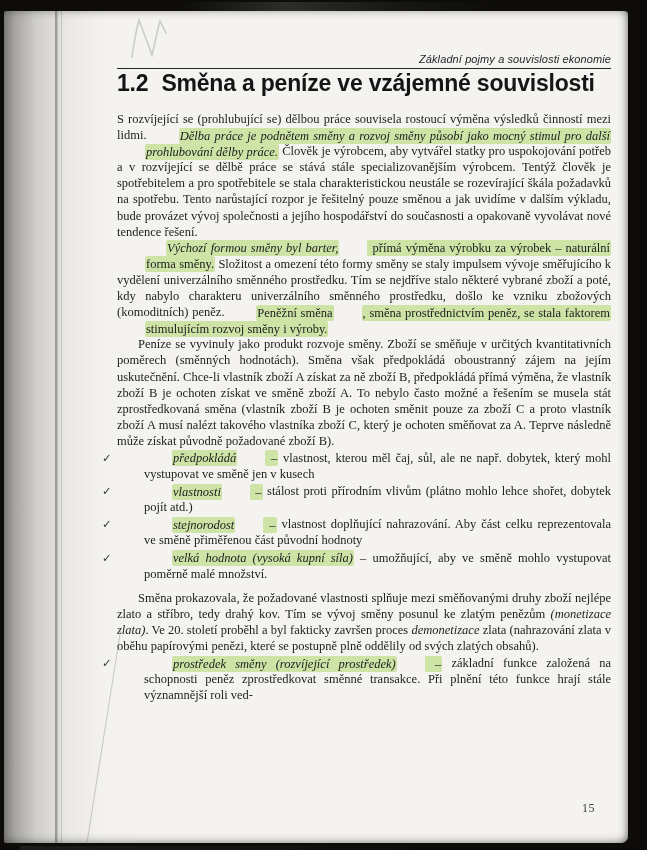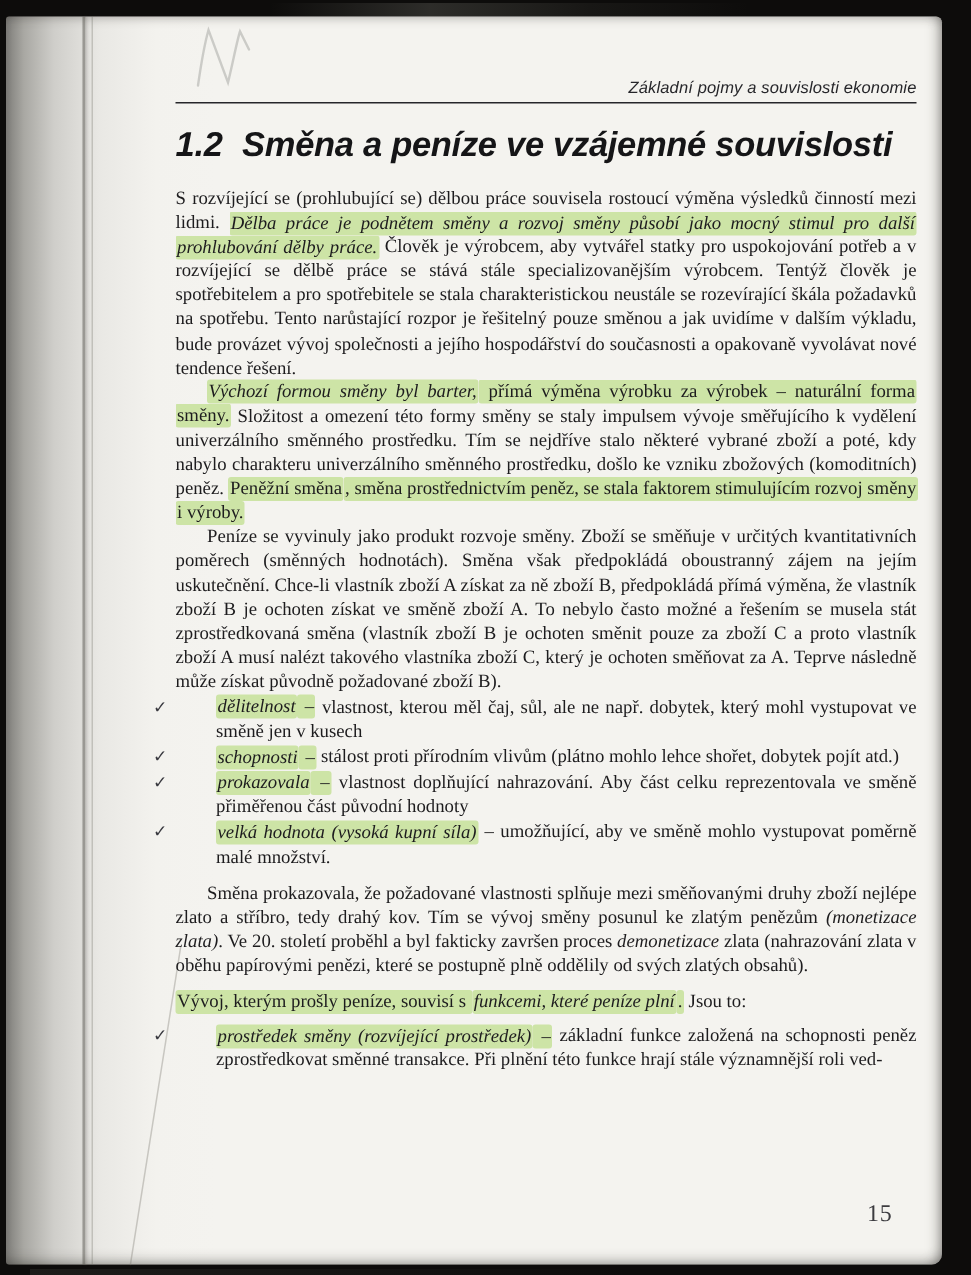--- a/index.html
+++ b/index.html
@@ -47,28 +47,27 @@
     text-align:right;
     font-family:"Liberation Sans", sans-serif;
     font-style:italic;
     font-size:11px;
     color:#26262a;
     padding-bottom:3px;
     border-bottom:1.6px solid #26262a;
     letter-spacing:.1px;
   }
   .section-heading{
-    margin-top:14px;
+    margin-top:1px;
     font-family:"Liberation Sans", sans-serif;
     font-weight:bold;
     font-size:23px;
     letter-spacing:-.2px;
     color:#151517;
     white-space:nowrap;
-    font-style:italic;
   }
   .section-heading .num{margin-right:13px;}
 
   .body-text{margin-top:14px;font-size:12.5px;line-height:16.1px;color:#1d1c1e;}
   .para{text-align:justify;}
   .para.indent{text-indent:21px;}
   .gap-before{margin-top:8px;}
   .gap-after{margin-bottom:7px;}
   .check-item{position:relative;padding-left:27px;text-align:justify;margin-top:1px;}
   .check-item .check{
@@ -76,25 +75,26 @@
     font-family:"DejaVu Sans", sans-serif;
     font-size:11.5px;color:#3a3a40;
   }
   .it{font-style:italic;}
   .bd{font-weight:normal;}
   .hl{
     background:var(--hl,#cde4a6);
     border-radius:2px;
     padding:.5px 1px 1.5px 1px;
     box-decoration-break:clone;
+    margin-left:28px;
     -webkit-box-decoration-break:clone;
   }
   .page-number{
     position:absolute;right:33px;top:790px;
-    font-size:16px;color:#3c3c40;letter-spacing:.5px;
+    font-size:12px;color:#3c3c40;letter-spacing:.5px;
   }
 </style>
 </head>
 <body style="--hl: #cde4a6; background: rgb(13, 12, 11);">
 
 <div class="border-smudge"></div>
 <div class="border-smudge2"></div>
 
 <div class="page">
   <div class="gutter-line"></div>
@@ -109,24 +109,23 @@
     <div class="running-head">Základní pojmy a souvislosti ekonomie</div>
 
     <div class="section-heading">
       <span class="num">1.2</span><span>Směna a peníze ve vzájemné souvislosti</span>
     </div>
 
     <div class="body-text">
         <div class="para"><span>S rozvíjející se (prohlubující se) dělbou práce souvisela rostoucí výměna výsledků činností mezi lidmi. </span><span class="it hl">Dělba práce je podnětem směny a rozvoj směny působí jako mocný stimul pro další prohlubování dělby práce.</span><span> Člověk je výrobcem, aby vytvářel statky pro uspokojování potřeb a v rozvíjející se dělbě práce se stává stále specializovanějším výrobcem. Tentýž člověk je spotřebitelem a pro spotřebitele se stala charakteristickou neustále se rozevírající škála požadavků na spotřebu. Tento narůstající rozpor je řešitelný pouze směnou a jak uvidíme v dalším výkladu, bude provázet vývoj společnosti a jejího hospodářství do současnosti a opakovaně vyvolávat nové tendence řešení.</span></div>
         <div class="para indent"><span class="it hl">Výchozí formou směny byl barter,</span><span class="hl"> přímá výměna výrobku za výrobek – naturální forma směny.</span><span> Složitost a omezení této formy směny se staly impulsem vývoje směřujícího k vydělení univerzálního směnného prostředku. Tím se nejdříve stalo některé vybrané zboží a poté, kdy nabylo charakteru univerzálního směnného prostředku, došlo ke vzniku zbožových (komoditních) peněz. </span><span class="bd hl">Peněžní směna</span><span class="hl">, směna prostřednictvím peněz, se stala faktorem stimulujícím rozvoj směny i výroby.</span></div>
         <div class="para indent"><span>Peníze se vyvinuly jako produkt rozvoje směny. Zboží se směňuje v určitých kvantitativních poměrech (směnných hodnotách). Směna však předpokládá oboustranný zájem na jejím uskutečnění. Chce-li vlastník zboží A získat za ně zboží B, předpokládá přímá výměna, že vlastník zboží B je ochoten získat ve směně zboží A. To nebylo často možné a řešením se musela stát zprostředkovaná směna (vlastník zboží B je ochoten směnit pouze za zboží C a proto vlastník zboží A musí nalézt takového vlastníka zboží C, který je ochoten směňovat za A. Teprve následně může získat původně požadované zboží B).</span></div>
-        <div class="check-item gap-before"><span class="check">✓</span><span class="it hl">dělitelnost</span><span class="hl"> –</span><span> vlastnost, kterou měl čaj, sůl, ale ne např. dobytek, který mohl vystupovat ve směně jen v kusech</span></div>
-        <div class="check-item"><span class="check">✓</span><span class="it hl">schopnosti</span><span class="hl"> –</span><span> stálost proti přírodním vlivům (plátno mohlo lehce shořet, dobytek pojít atd.)</span></div>
-        <div class="check-item"><span class="check">✓</span><span class="it hl">prokazovala</span><span class="hl"> –</span><span> vlastnost doplňující nahrazování. Aby část celku reprezentovala ve směně přiměřenou část původní hodnoty</span></div>
+        <div class="check-item gap-before"><span class="check">✓</span><span class="it hl">předpokládá</span><span class="hl"> –</span><span> vlastnost, kterou měl čaj, sůl, ale ne např. dobytek, který mohl vystupovat ve směně jen v kusech</span></div>
+        <div class="check-item"><span class="check">✓</span><span class="it hl">vlastnosti</span><span class="hl"> –</span><span> stálost proti přírodním vlivům (plátno mohlo lehce shořet, dobytek pojít atd.)</span></div>
+        <div class="check-item"><span class="check">✓</span><span class="it hl">stejnorodost</span><span class="hl"> –</span><span> vlastnost doplňující nahrazování. Aby část celku reprezentovala ve směně přiměřenou část původní hodnoty</span></div>
         <div class="check-item"><span class="check">✓</span><span class="it hl">velká hodnota (vysoká kupní síla)</span><span> – umožňující, aby ve směně mohlo vystupovat poměrně malé množství.</span></div>
         <div class="para indent gap-before"><span>Směna prokazovala, že požadované vlastnosti splňuje mezi směňovanými druhy zboží nejlépe zlato a stříbro, tedy drahý kov. Tím se vývoj směny posunul ke zlatým penězům </span><span class="it">(monetizace zlata)</span><span>. Ve 20. století proběhl a byl fakticky završen proces </span><span class="it">demonetizace</span><span> zlata (nahrazování zlata v oběhu papírovými penězi, které se postupně plně oddělily od svých zlatých obsahů).</span></div>
-        <div class="para gap-before gap-after"><span class="hl">Vývoj, kterým prošly peníze, souvisí s </span><span class="it hl">funkcemi, které peníze plní</span><span class="hl">.</span><span> Jsou to:</span></div>
         <div class="check-item"><span class="check">✓</span><span class="it hl">prostředek směny (rozvíjející prostředek)</span><span class="hl"> –</span><span> základní funkce založená na schopnosti peněz zprostředkovat směnné transakce. Při plnění této funkce hrají stále významnější roli ved-</span></div>
       </div>
   </div>
 
   <div class="page-number">15</div>
 </div>
 
 </body></html>

